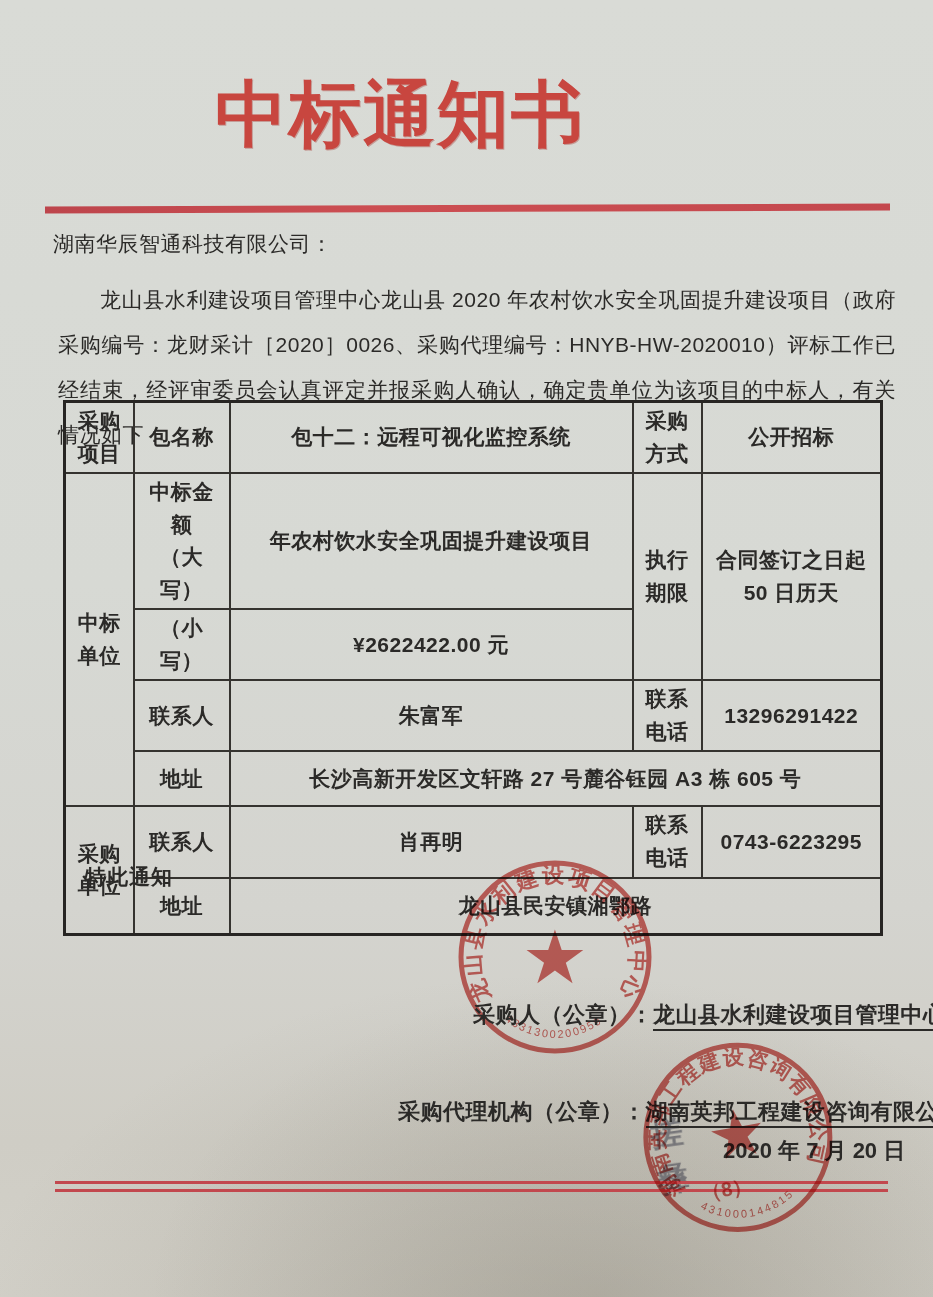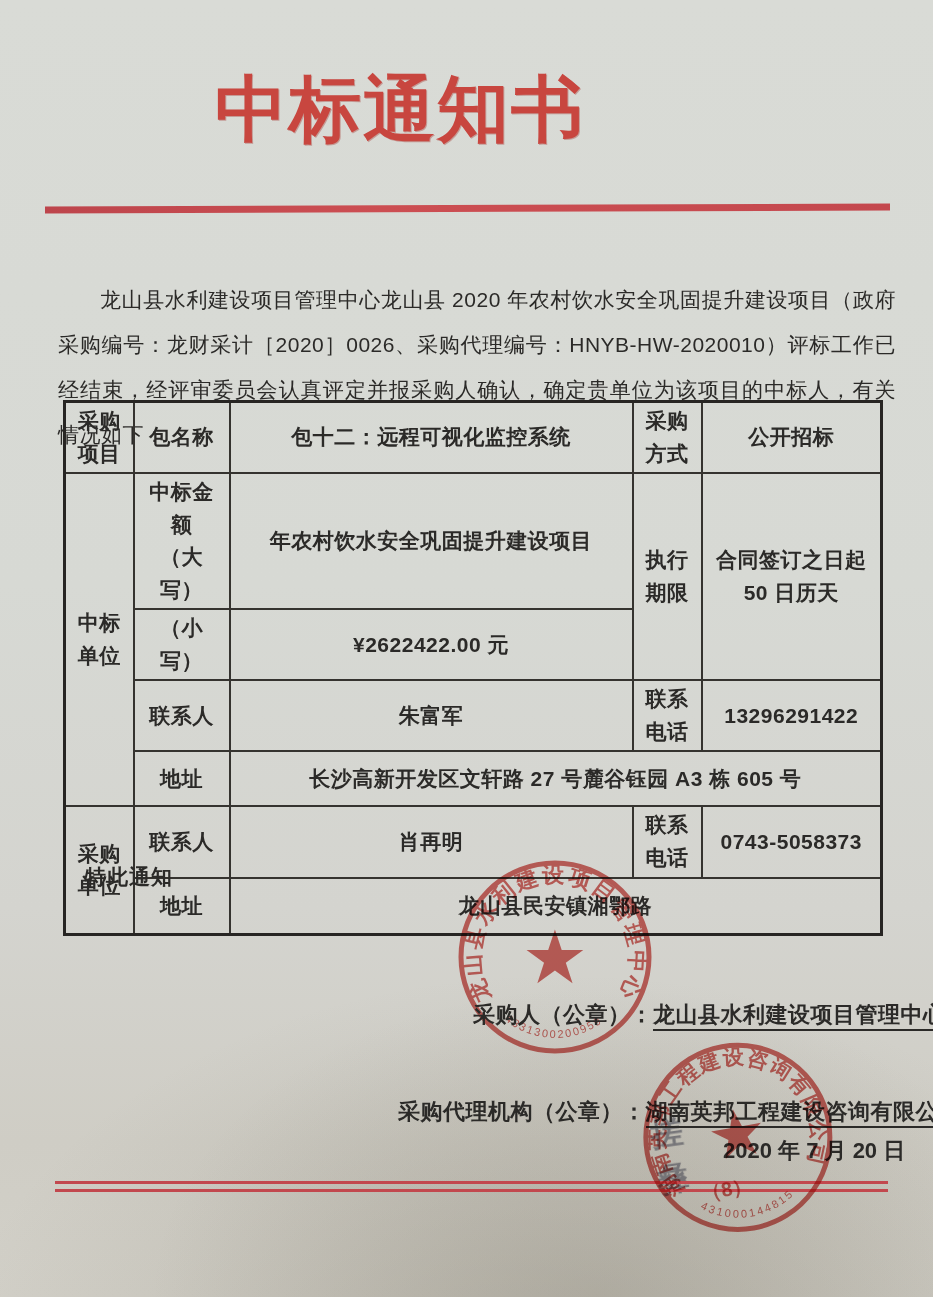--- a/index.html
+++ b/index.html
@@ -6,21 +6,21 @@
   .page{
     position:relative; width:933px; height:1297px; overflow:hidden;
     font-family:"Liberation Sans", sans-serif; color:#2b2a28;
     background:
       radial-gradient(120% 60% at 60% 108%, rgba(120,112,95,.28) 0%, rgba(120,112,95,0) 55%),
       radial-gradient(80% 40% at 64% 100%, rgba(90,85,70,.18) 0%, rgba(90,85,70,0) 60%),
       linear-gradient(180deg,#d9dbd6 0%, #d7d9d4 45%, #d4d4cf 70%, #cfcdc5 88%, #d2d0c8 100%);
   }
   .title{
     position:absolute; top:76px; left:400px; transform:translateX(-50%);
-    margin:0; font-family:Liberation Mono, monospace; font-weight:bold;
+    margin:0; font-family:Liberation Serif, serif; font-weight:bold;
     font-size:72px; line-height:1.1; letter-spacing:2px; white-space:nowrap;
     color:#c8463f; text-shadow:1px 1px 0 rgba(160,40,35,.35);
   }
   .rule-thick{
     position:absolute; top:205px; left:45px; width:845px; height:7px;
     background:linear-gradient(90deg,#bd454c,#cc4e52 40%,#c4484e);
     transform:rotate(-0.2deg);
   }
   .addressee{position:absolute; top:230px; left:53px; font-size:21px; font-weight:500; letter-spacing:.5px;}
   .body-par{
@@ -58,20 +58,21 @@
 </style>
 </head>
 <body>
 
 <div class="page">
 
   <h1 class="title">中标通知书</h1>
 
   <div class="rule-thick"></div>
 
+  <div class="addressee">湖南华辰智通科技有限公司：</div>
 
   <p class="body-par">龙山县水利建设项目管理中心龙山县 2020 年农村饮水安全巩固提升建设项目（政府采购编号：龙财采计［2020］0026、采购代理编号：HNYB-HW-2020010）评标工作已经结束，经评审委员会认真评定并报采购人确认，确定贵单位为该项目的中标人，有关情况如下：</p>
 
   <table class="award">
     <colgroup>
       <col style="width:69px">
         <col style="width:96px">
         <col style="width:403px">
       <col style="width:69px">
         <col style="width:180px">
@@ -106,21 +107,21 @@
     </tr>
     <tr style="height:55px">
       <td>地址</td>
       <td colspan="3">长沙高新开发区文轩路 27 号麓谷钰园 A3 栋 605 号</td>
     </tr>
     <tr style="height:56px">
       <td rowspan="2">采购单位</td>
       <td>联系人</td>
       <td>肖再明</td>
       <td>联系电话</td>
-      <td>0743-5058373</td>
+      <td>0743-6223295</td>
     </tr>
     <tr style="height:57px">
       <td>地址</td>
       <td colspan="3">龙山县民安镇湘鄂路</td>
     </tr>
   </tbody>
     </table>
 
   <div class="closing">特此通知</div>
 

